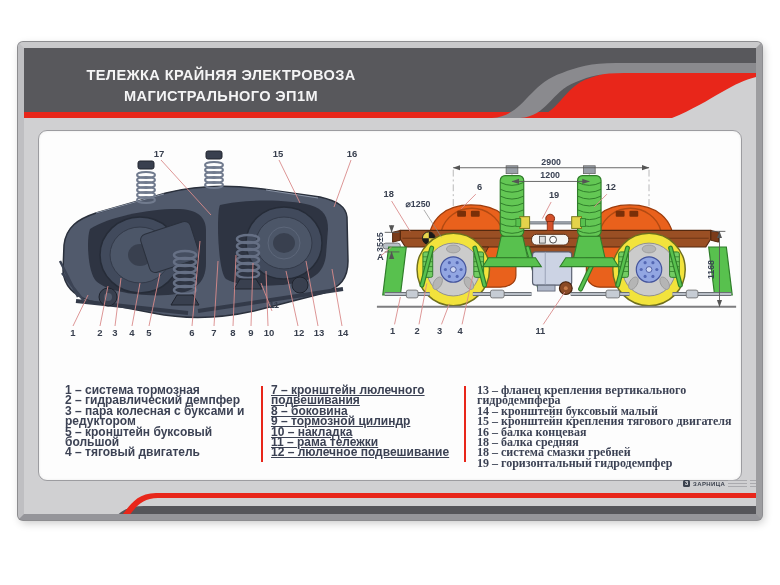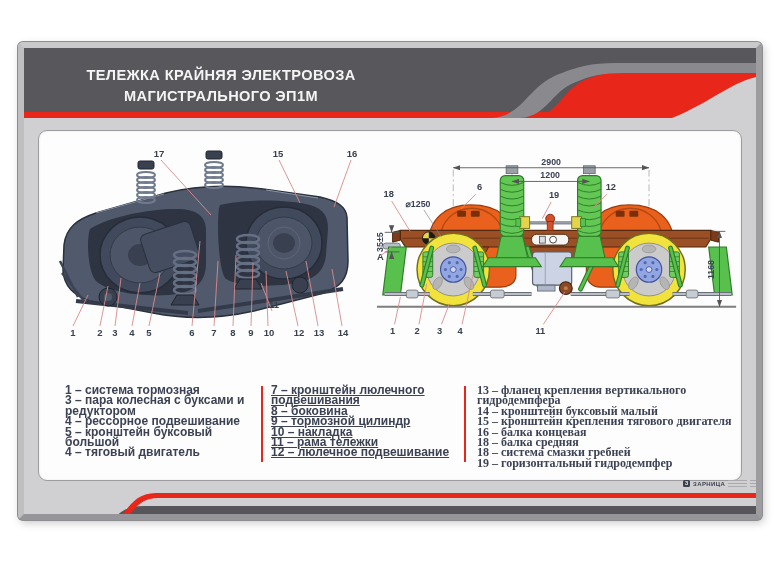--- a/index.html
+++ b/index.html
@@ -386,22 +386,22 @@
       <text class="cnum" x="20" y="188">1</text>
       <text class="cnum" x="45" y="188">2</text>
       <text class="cnum" x="68" y="188">3</text>
       <text class="cnum" x="89" y="188">4</text>
       <text class="cnum" x="171" y="188">11</text>
     </g>
   </svg>
 
   <div class="lg-col lg-col-1">
         <div>1 – система тормозная</div>
+        <div>2 – гидравлический демпфер</div>
         <div>3 – пара колесная с буксами и редуктором</div>
-        <div>4 – рессорное подвешивание</div>
         <div>5 – кронштейн буксовый большой</div>
         <div>4 – тяговый двигатель</div>
       </div>
   <div class="lg-div lg-div-1"></div>
   <div class="lg-col lg-col-2">
         <div>7 – кронштейн люлечного подвешивания</div>
         <div>8 – боковина</div>
         <div>9 – тормозной цилиндр</div>
         <div>10 – накладка</div>
         <div>11 – рама тележки</div>

